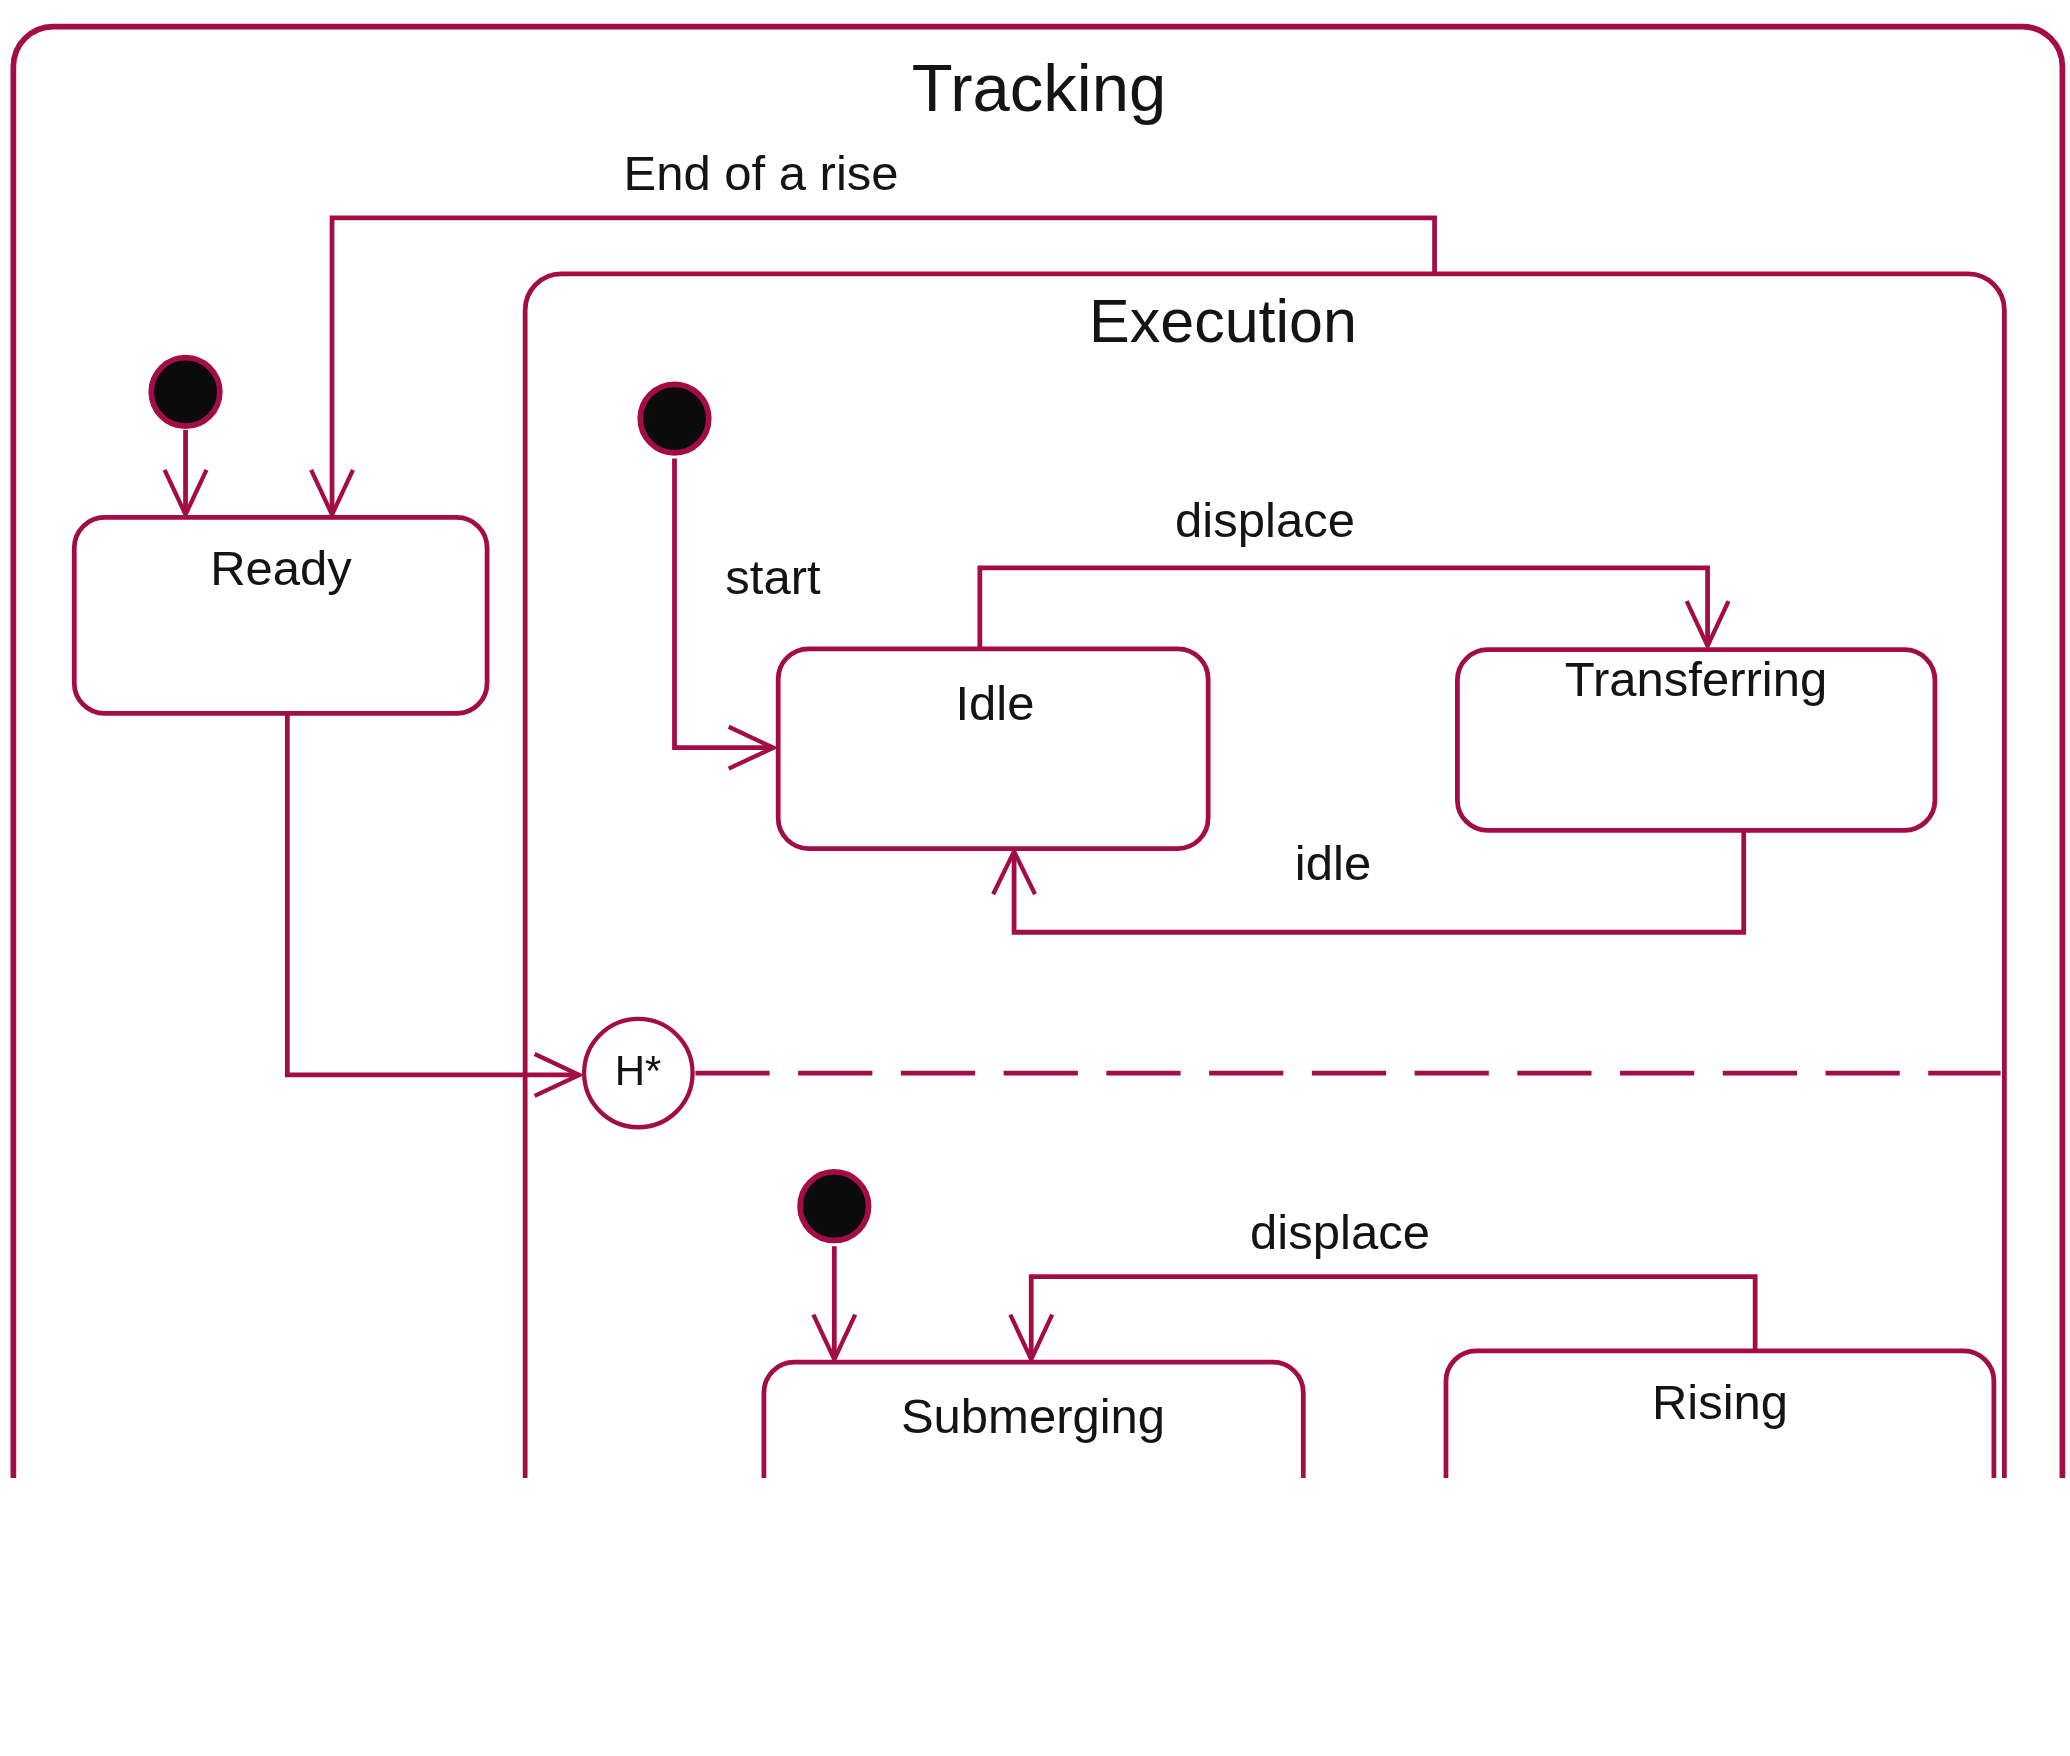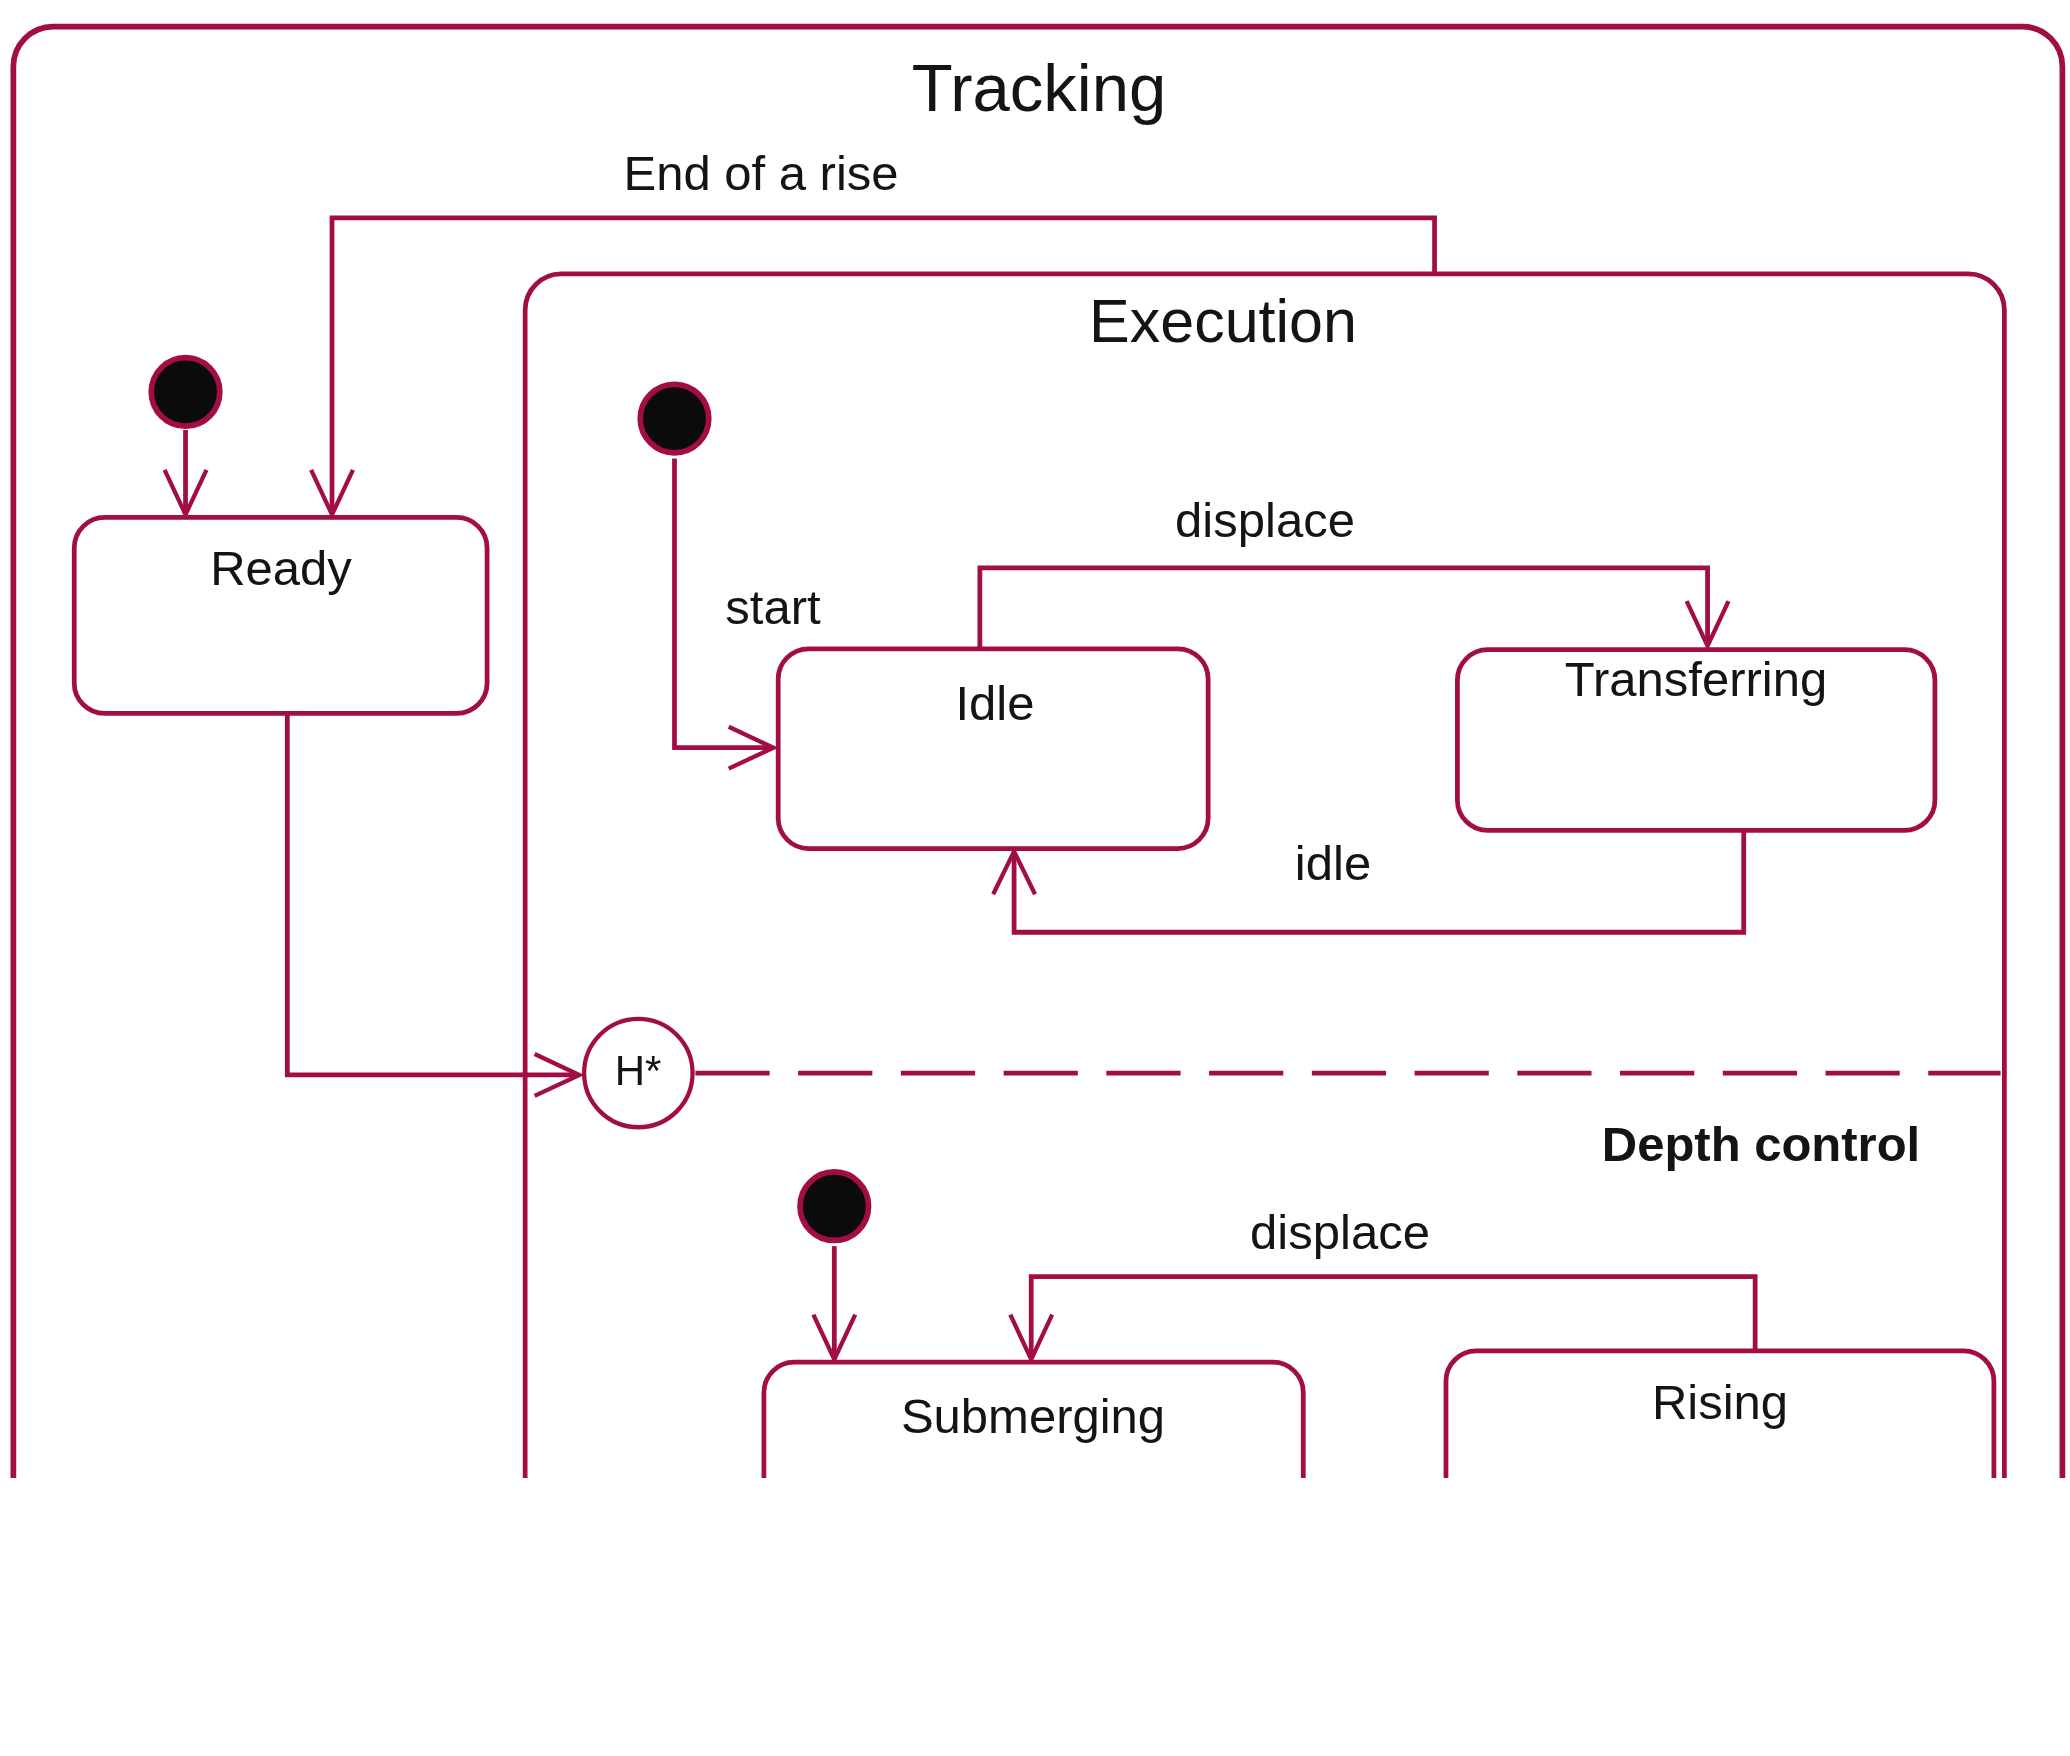--- a/index.html
+++ b/index.html
@@ -95,28 +95,27 @@
         <path d="M1808 1664 L1830 1619 L1852 1664" stroke-width="4.5"></path>
       </g>
     </g>
   </svg>
 
   <div class="lbl big" style="left:1039px;top:88px;">Tracking</div>
   <div class="lbl" style="left:761px;top:174px;">End of a rise</div>
   <div class="lbl mid" style="left:1223px;top:321px;">Execution</div>
 
   <div class="lbl" style="left:281px;top:569px;">Ready</div>
-  <div class="lbl" style="left:773px;top:608px;">start</div>
+  <div class="lbl" style="left:773px;top:578px;">start</div>
   <div class="lbl" style="left:1265px;top:521px;">displace</div>
   <div class="lbl" style="left:995px;top:704px;">Idle</div>
   <div class="lbl" style="left:1696px;top:680px;">Transferring</div>
   <div class="lbl" style="left:1333px;top:864px;">idle</div>
 
   <div class="lbl hist" style="left:638px;top:1071px;">H*</div>
 
-  <div class="lbl bold" style="left:1761px;top:1145px;">Depth control</div>
   <div class="lbl" style="left:1340px;top:1233px;">displace</div>
   <div class="lbl" style="left:1033px;top:1417px;">Submerging</div>
   <div class="lbl" style="left:1720px;top:1403px;">Rising</div>
   <div class="lbl" style="left:1384px;top:1571px;">rise</div>
 
 </div>
 
 
 </body></html>

